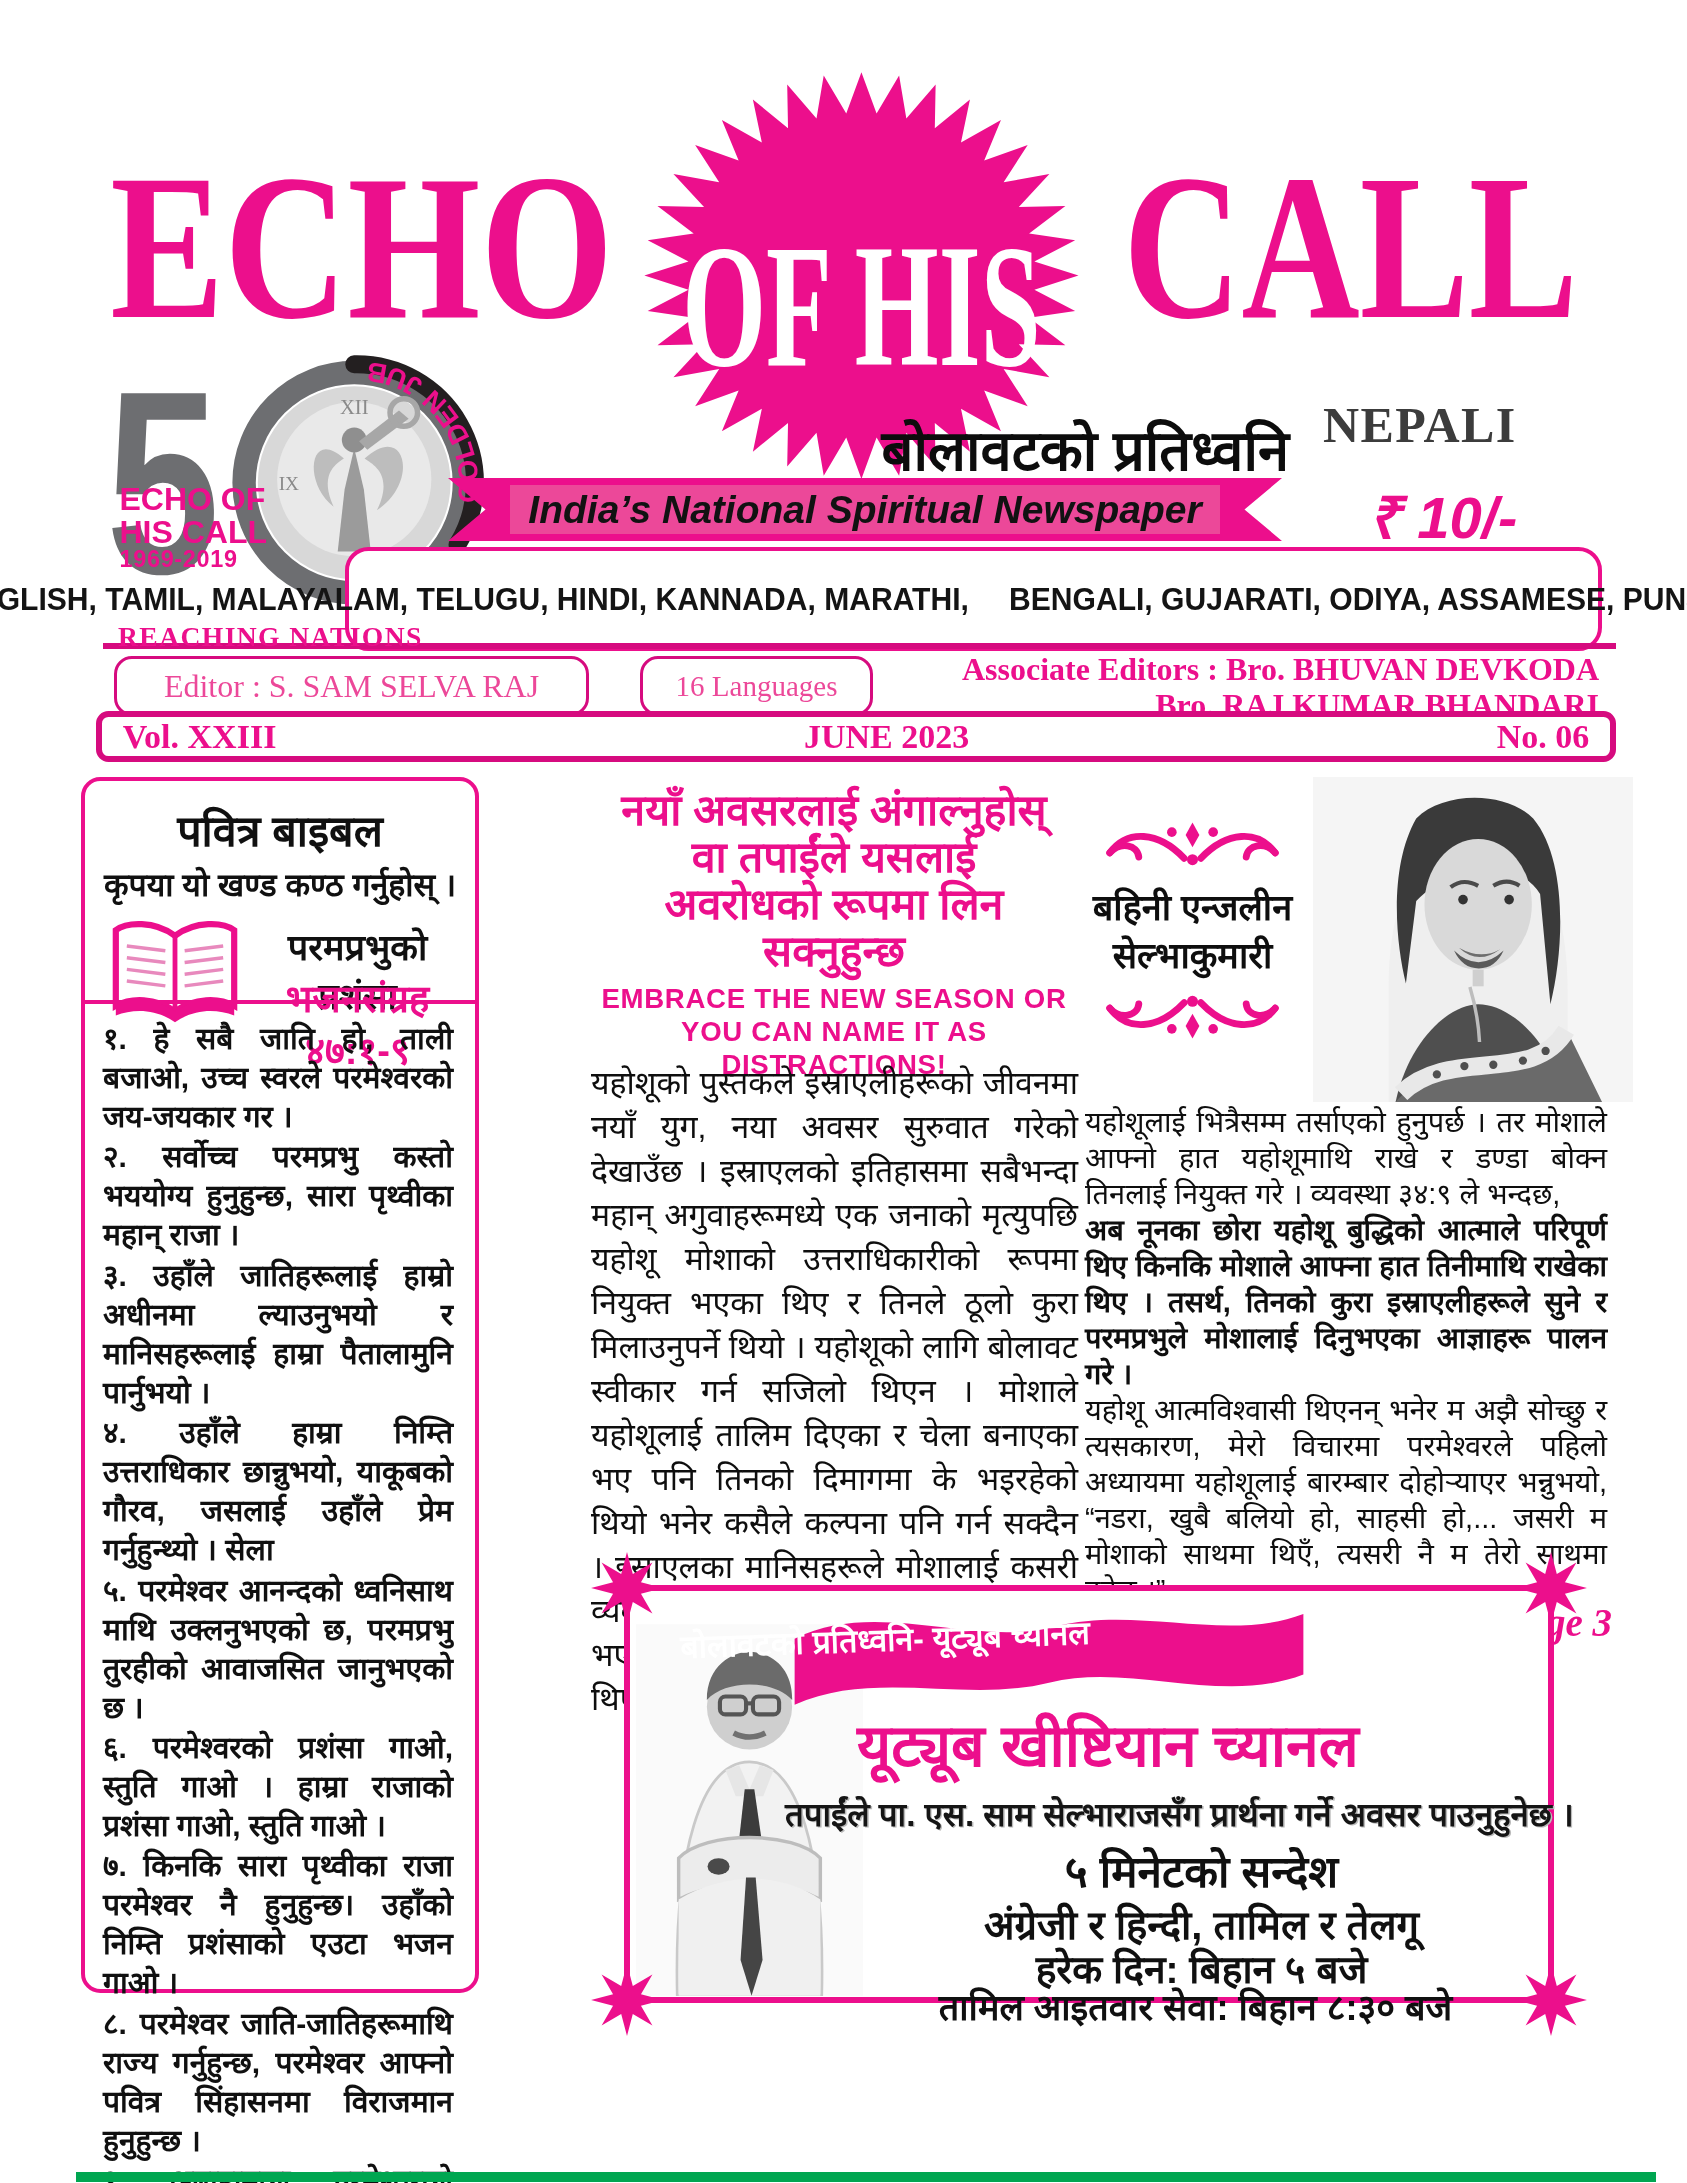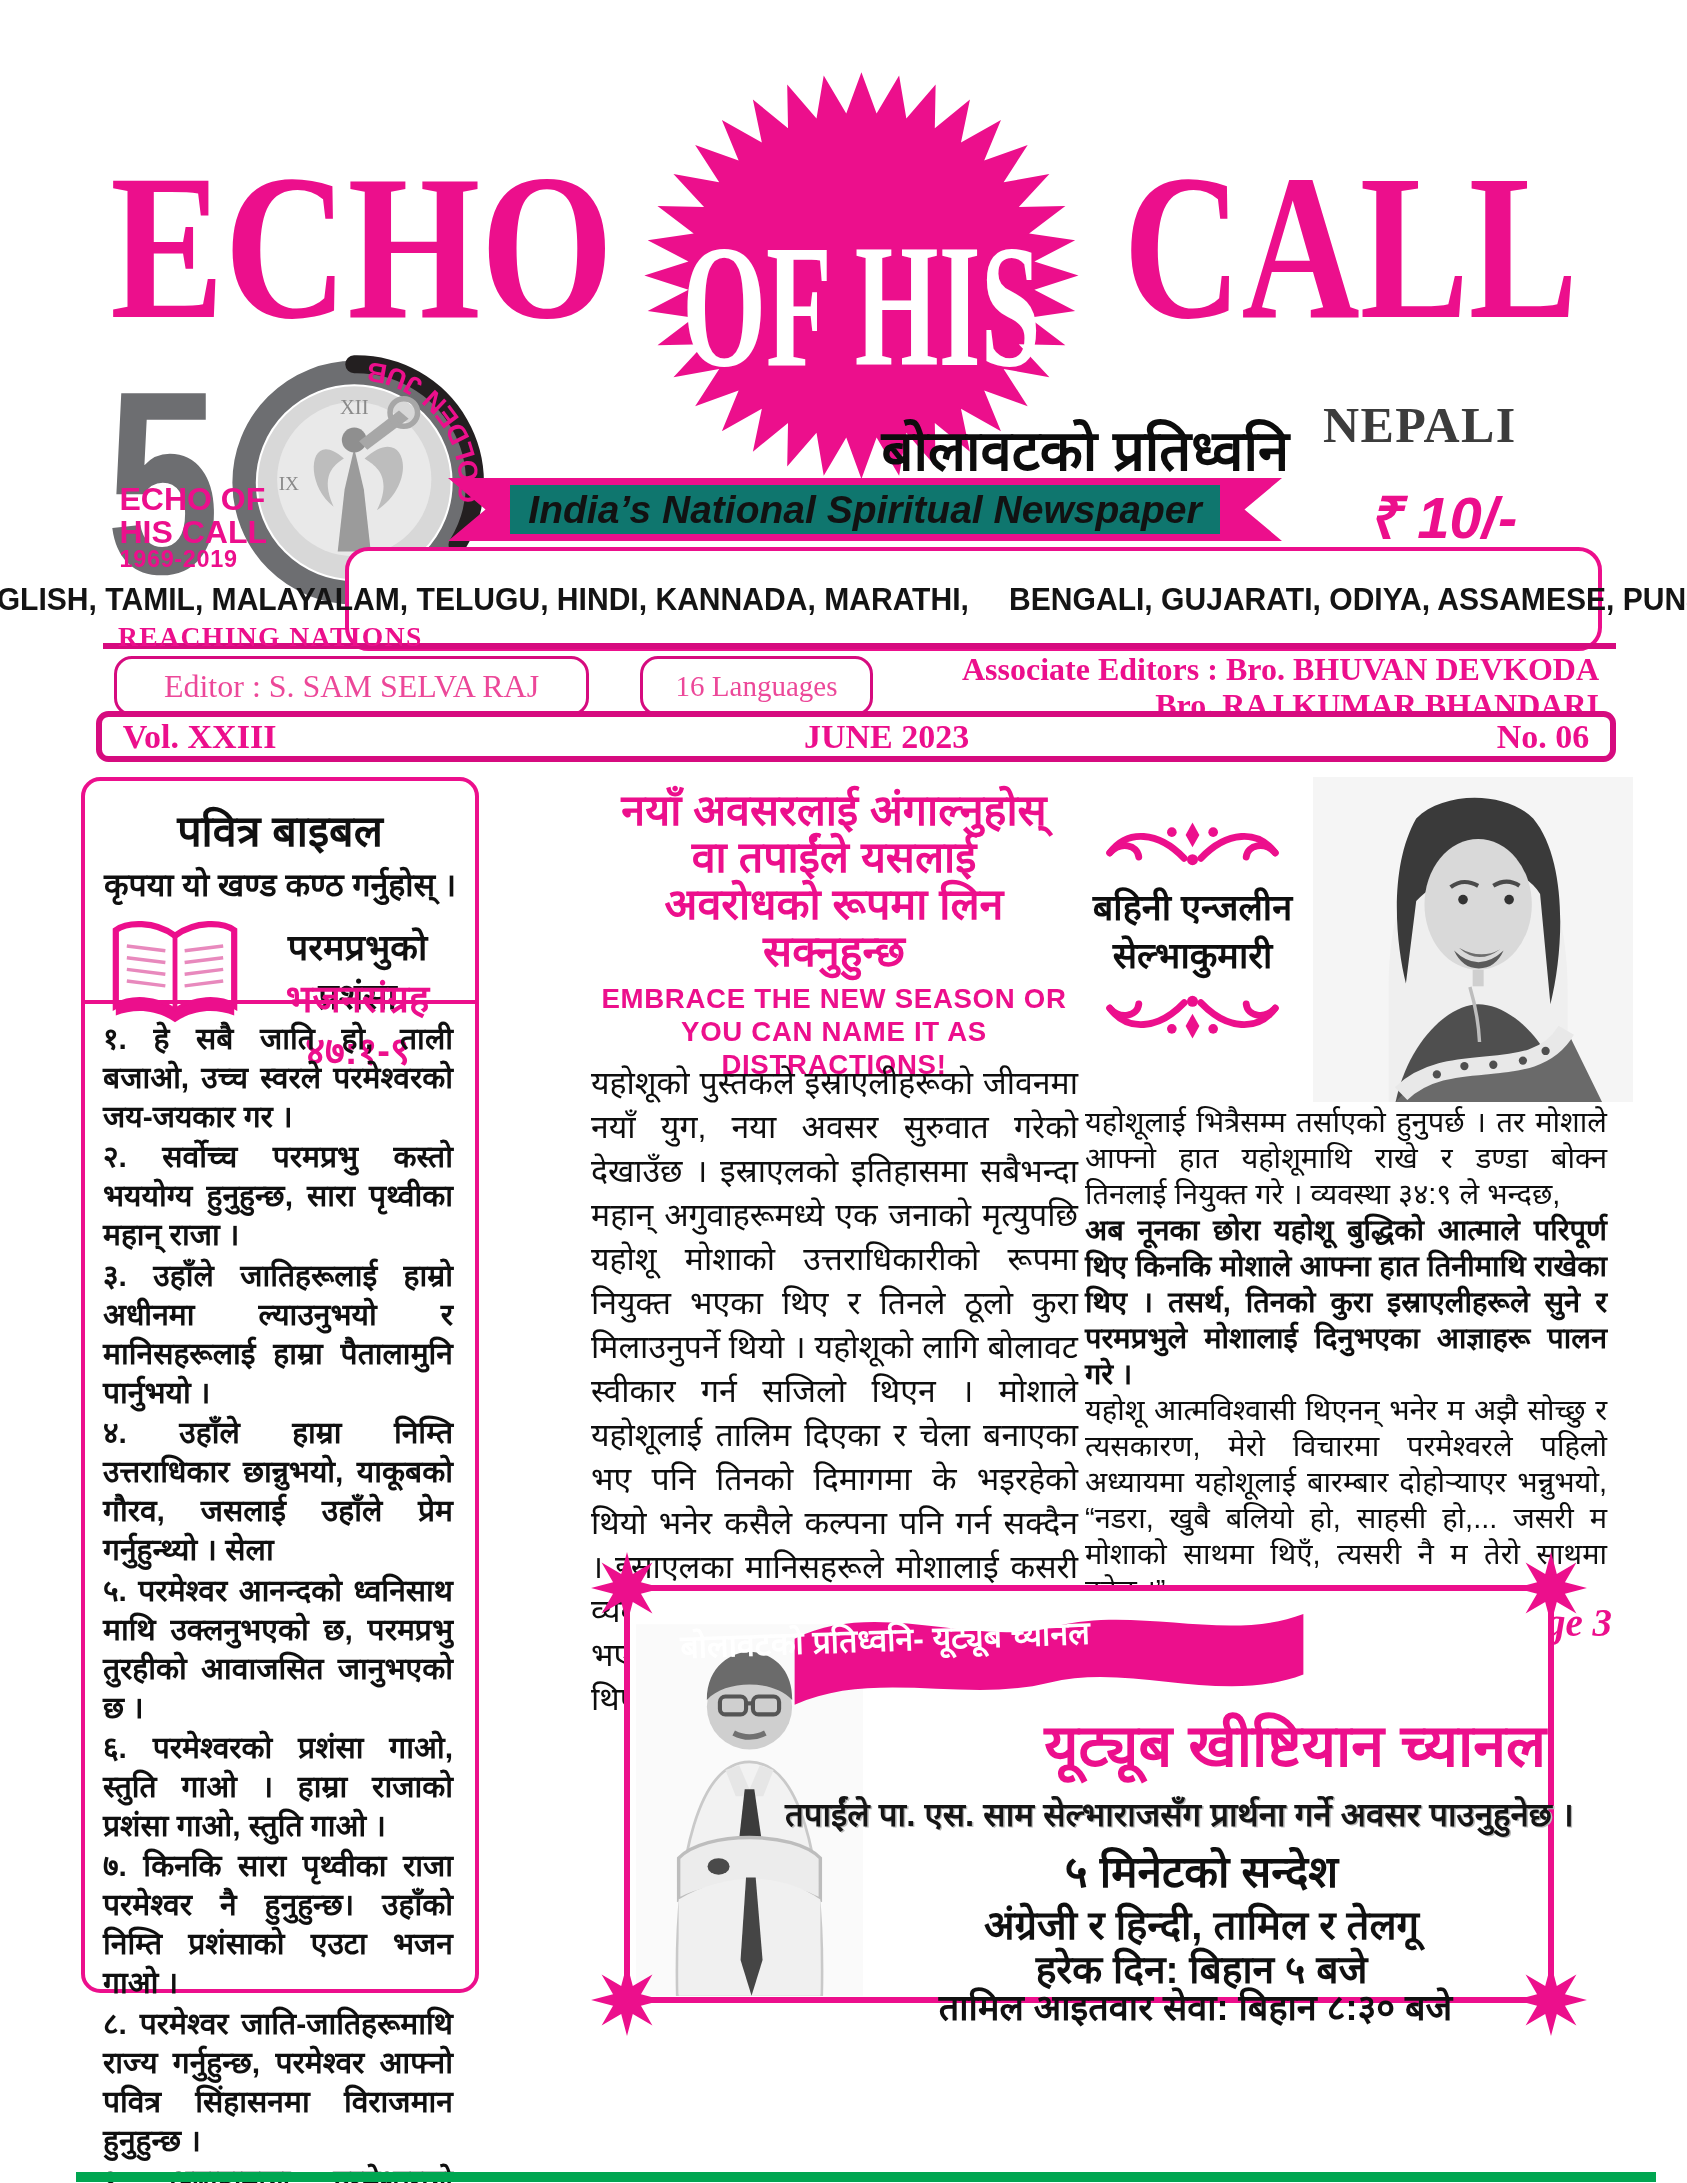--- a/index.html
+++ b/index.html
@@ -22,21 +22,21 @@
             font-weight:bold;font-size:27.6px;color:#ec0f8c;letter-spacing:1.4px;z-index:3;}
 
   
   #np-title{left:441px;top:382px;width:848px;height:145px;font-size:56px;font-weight:bold;
             color:#0c0c0c;text-align:right;line-height:138px;white-space:nowrap;}
   #edition{left:1323px;top:396px;width:227px;font-family:"Liberation Serif",serif;
            font-weight:bold;font-size:50px;color:#3c3c3c;letter-spacing:1.4px;}
   #ribbon{left:448px;top:478px;width:834px;height:63px;background:#ec0f8c;
           -webkit-clip-path:polygon(0 0,100% 0,95.5% 50%,100% 100%,0 100%,4.5% 50%);
           clip-path:polygon(0 0,100% 0,95.5% 50%,100% 100%,0 100%,4.5% 50%);}
-  #ribbon-inner{position:absolute;left:62px;right:62px;top:6.9px;bottom:6.9px;background:#0f766e;
+  #ribbon-inner{position:absolute;left:62px;right:62px;top:6.9px;bottom:6.9px;background:#ec4899;
           display:flex;align-items:center;justify-content:center;}
   #ribbon-inner span{font-style:italic;font-weight:bold;font-size:39px;color:#121212;white-space:nowrap;}
   #price{left:1368px;top:476px;width:207px;font-style:italic;font-weight:bold;font-size:58px;
          color:#ec0f8c;white-space:nowrap;}
 
   #pubbox{left:345px;top:547px;width:1249px;height:96px;border:4.8px solid #ec0f8c;border-radius:23.4px;
           background:#fff;display:flex;flex-direction:row;align-items:center;justify-content:center;}
   #pubbox div{font-weight:bold;font-size:31px;line-height:39px;color:#141414;transform:scaleX(.97);white-space:nowrap;}
 
   #toprule{left:103px;top:643px;width:1513px;height:6.2px;background:#d60b7f;}
@@ -89,21 +89,21 @@
   #contd{left:1254px;top:1600px;width:358px;text-align:right;font-family:"Liberation Serif",serif;
          font-style:italic;font-weight:bold;font-size:39px;color:#ec0f8c;}
 
   
   #ytbox{left:624px;top:1585px;width:930px;height:418px;border:6.2px solid #ec0f8c;background:#fff;box-sizing:border-box;}
   .cornerflower{position:absolute;width:76px;height:76px;}
   #photo-man{position:absolute;left:5.5px;bottom:1.4px;width:227px;height:372px;}
   #yt-banner{position:absolute;left:164px;top:12.4px;width:510px;height:110px;}
   #yt-banner-label{position:absolute;left:13.8px;top:26px;width:482px;text-align:center;color:#fff;
                    font-weight:bold;font-size:32px;transform:rotate(-2deg);white-space:nowrap;}
-  #yt-headline{position:absolute;left:227px;top:112px;width:689px;text-align:right;font-weight:bold;
+  #yt-headline{position:absolute;left:227px;top:112px;width:689px;text-align:left;font-weight:bold;
                font-size:59px;color:#ec0f8c;white-space:nowrap;}
   #yt-line1{position:absolute;left:155px;top:200px;width:765px;text-align:center;font-weight:bold;
             font-size:33px;color:#151515;text-shadow:1.4px 1.4px 0 #bbb;white-space:nowrap;}
   #yt-line2{position:absolute;left:227px;top:249px;width:689px;text-align:center;font-weight:bold;
             font-size:44px;color:#101010;}
   #yt-line3{position:absolute;left:227px;top:305px;width:689px;text-align:center;font-weight:bold;
             font-size:40px;color:#101010;}
   #yt-line4{position:absolute;left:227px;top:350px;width:689px;text-align:center;font-weight:bold;
             font-size:39px;color:#101010;}
   #yt-line5{position:absolute;left:207px;top:391px;width:717px;text-align:center;font-weight:bold;

